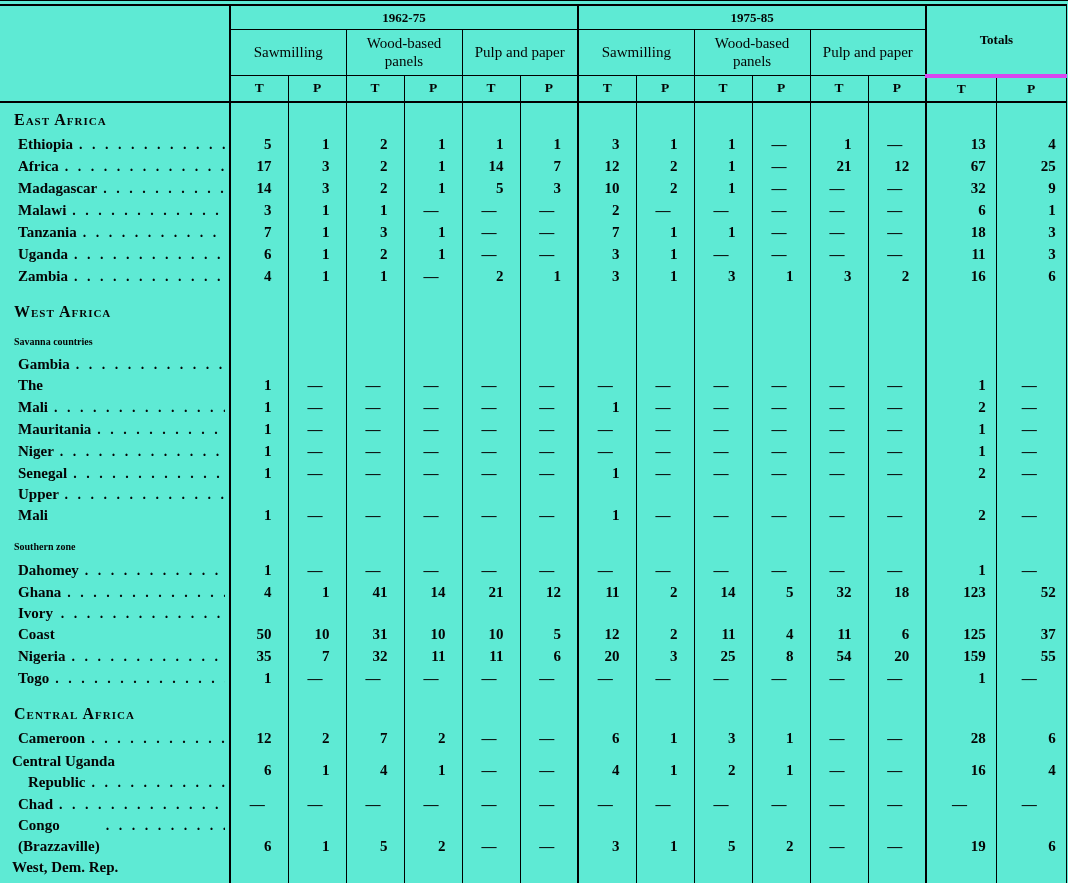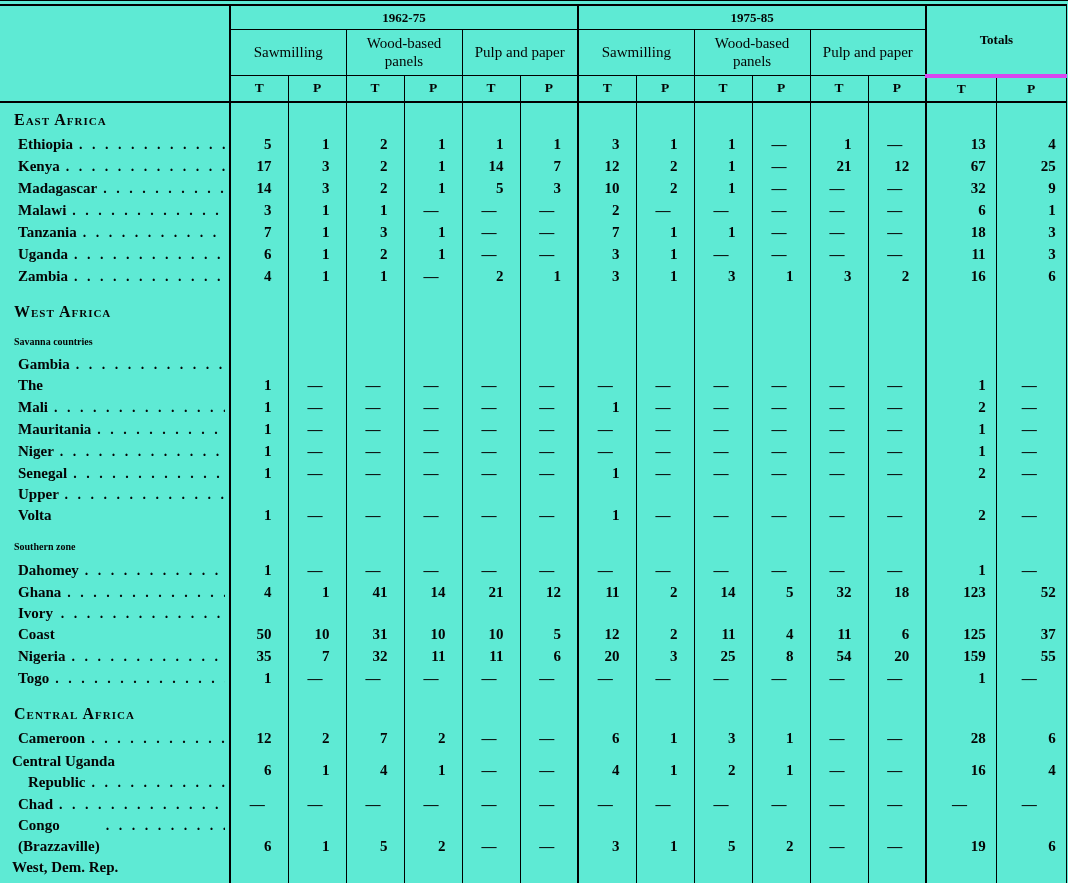--- a/index.html
+++ b/index.html
@@ -137,21 +137,21 @@
           <td class="num vl">1</td>
           <td class="num vl dash">—</td>
           <td class="num vl">1</td>
           <td class="num vl dash">—</td>
           <td class="num hl totc">13</td>
           <td class="num vl totc lastc">4</td>
         </tr>
         <tr class="country">
           <td class="name">
             <div class="cflex c1">
-              <span class="lbl">Kenya</span>
+              <span class="lbl">Africa</span>
               <span class="dots">. . . . . . . . . . . . . . . . . . . . . . . . . . . .</span>
             </div>
           </td>
           <td class="num hl">17</td>
           <td class="num vl">3</td>
           <td class="num vl">2</td>
           <td class="num vl">1</td>
           <td class="num vl">14</td>
           <td class="num vl">7</td>
           <td class="num hl">12</td>
@@ -413,21 +413,21 @@
           <td class="num vl dash">—</td>
           <td class="num vl dash">—</td>
           <td class="num vl dash">—</td>
           <td class="num vl dash">—</td>
           <td class="num hl totc">2</td>
           <td class="num vl totc lastc dash">—</td>
         </tr>
         <tr class="country">
           <td class="name">
             <div class="cflex c1">
-              <span class="lbl">Upper Volta</span>
+              <span class="lbl">Upper Mali</span>
               <span class="dots">. . . . . . . . . . . . . . . . . . . . . . . . . . . .</span>
             </div>
           </td>
           <td class="num hl">1</td>
           <td class="num vl dash">—</td>
           <td class="num vl dash">—</td>
           <td class="num vl dash">—</td>
           <td class="num vl dash">—</td>
           <td class="num vl dash">—</td>
           <td class="num hl">1</td>

